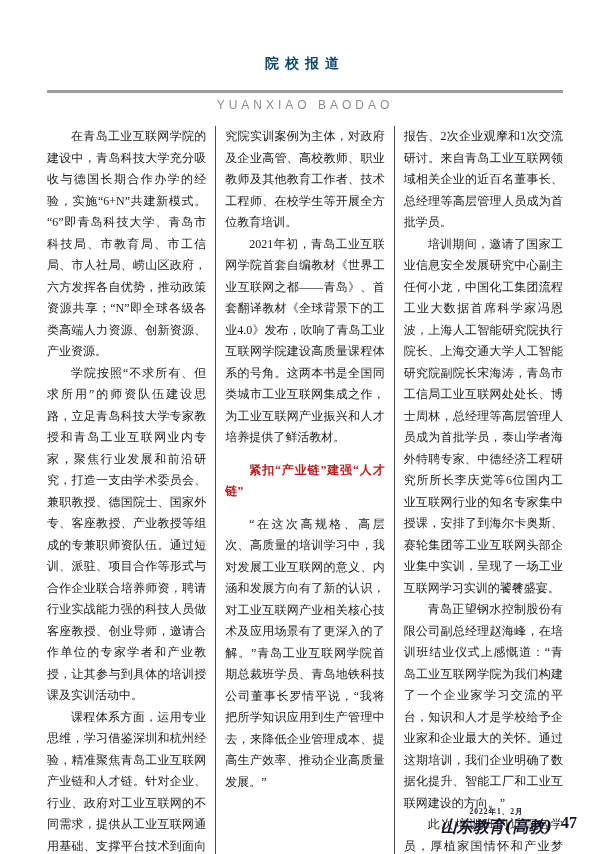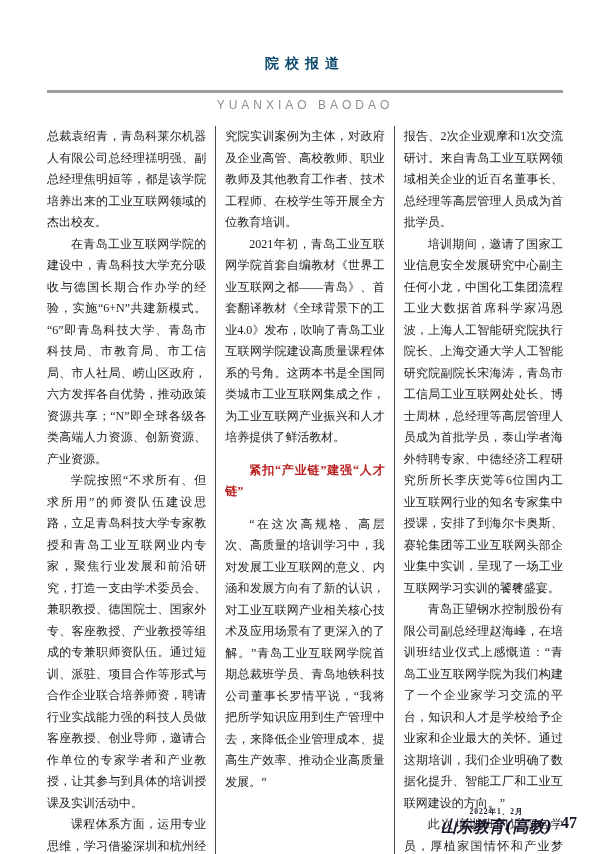--- a/index.html
+++ b/index.html
@@ -72,21 +72,20 @@
 
   <header class="header">
     <h1 class="header-title">院校报道</h1>
     <div class="header-rule"></div>
     <div class="header-subtitle">YUANXIAO BAODAO</div>
   </header>
 
   <main class="columns">
 
     <section class="col col-1">
-      <p class="para">总裁袁绍青，青岛科莱尔机器人有限公司总经理禚明强、副总经理焦明姮等，都是该学院培养出来的工业互联网领域的杰出校友。</p>
       <p class="para indent">在青岛工业互联网学院的建设中，青岛科技大学充分吸收与德国长期合作办学的经验，实施“6+N”共建新模式。“6”即青岛科技大学、青岛市科技局、市教育局、市工信局、市人社局、崂山区政府，六方发挥各自优势，推动政策资源共享；“N”即全球各级各类高端人力资源、创新资源、产业资源。</p>
       <p class="para indent">学院按照“不求所有、但求所用”的师资队伍建设思路，立足青岛科技大学专家教授和青岛工业互联网业内专家，聚焦行业发展和前沿研究，打造一支由学术委员会、兼职教授、德国院士、国家外专、客座教授、产业教授等组成的专兼职师资队伍。通过短训、派驻、项目合作等形式与合作企业联合培养师资，聘请行业实战能力强的科技人员做客座教授、创业导师，邀请合作单位的专家学者和产业教授，让其参与到具体的培训授课及实训活动中。</p>
       <p class="para indent">课程体系方面，运用专业思维，学习借鉴深圳和杭州经验，精准聚焦青岛工业互联网产业链和人才链。针对企业、行业、政府对工业互联网的不同需求，提供从工业互联网通用基础、支撑平台技术到面向特定行业与产业的互联网平台使用。“量身定制”一体化培训课程体系，已建设直接可用的国际、国内、学校精品课程并出版教材80余部。其中海外教材26部，主要对标德国工业4.0，以德国工程院出版物、高斯玛雅院士主导经济工程学科教学参考书及佛劳恩霍夫研</p>
     </section>
 
     <section class="col col-2">
       <p class="para">究院实训案例为主体，对政府及企业高管、高校教师、职业教师及其他教育工作者、技术工程师、在校学生等开展全方位教育培训。</p>
       <p class="para indent">2021年初，青岛工业互联网学院首套自编教材《世界工业互联网之都——青岛》、首套翻译教材《全球背景下的工业4.0》发布，吹响了青岛工业互联网学院建设高质量课程体系的号角。这两本书是全国同类城市工业互联网集成之作，为工业互联网产业振兴和人才培养提供了鲜活教材。</p>
       <h2 class="subheading">紧扣“产业链”建强“人才链”</h2>
       <p class="para indent">“在这次高规格、高层次、高质量的培训学习中，我对发展工业互联网的意义、内涵和发展方向有了新的认识，对工业互联网产业相关核心技术及应用场景有了更深入的了解。”青岛工业互联网学院首期总裁班学员、青岛地铁科技公司董事长罗情平说，“我将把所学知识应用到生产管理中去，来降低企业管理成本、提高生产效率、推动企业高质量发展。”</p>

